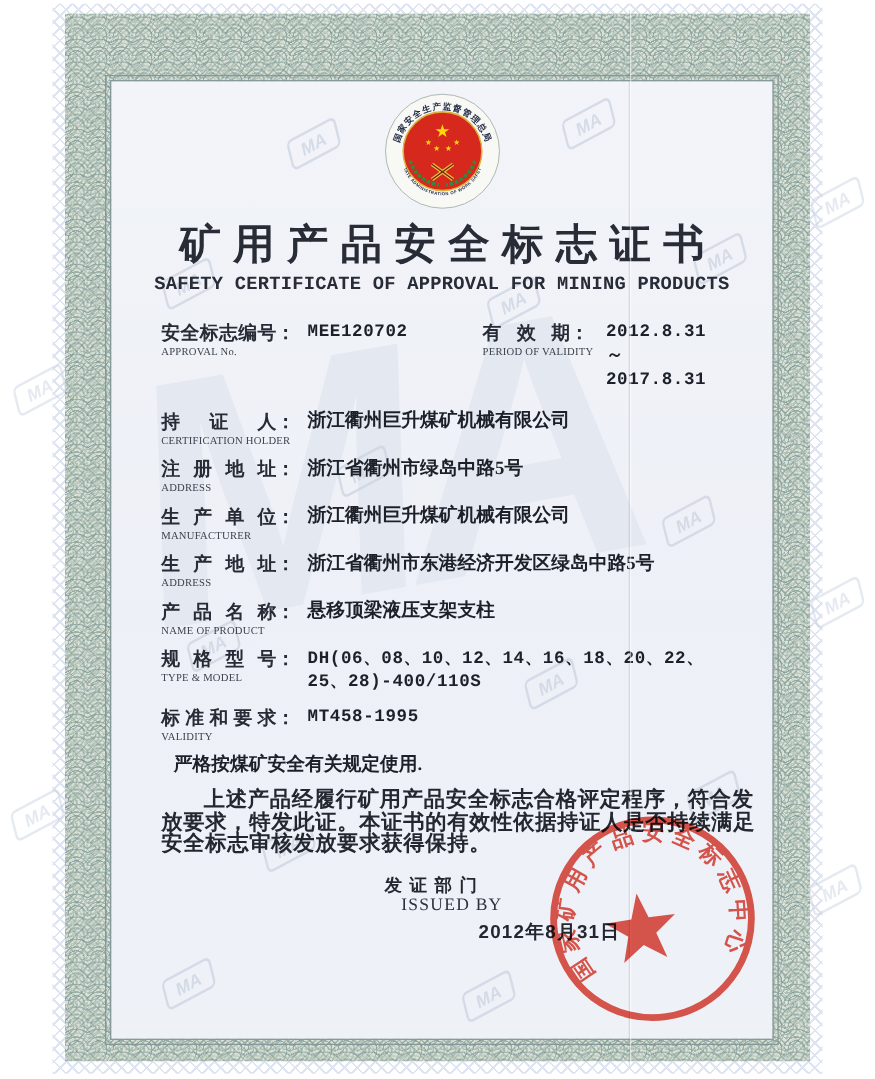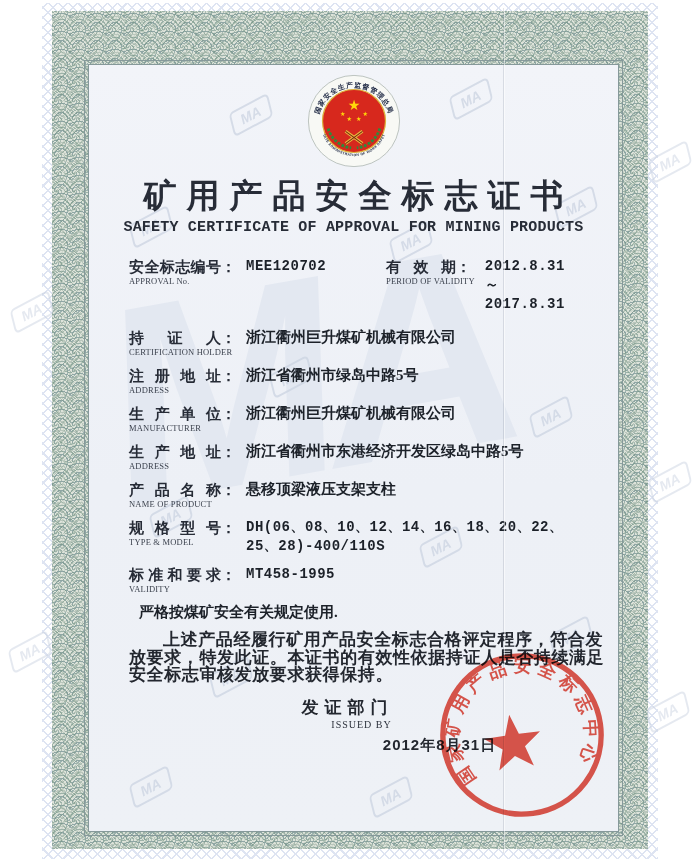--- a/index.html
+++ b/index.html
@@ -62,22 +62,22 @@
   .hdr-row{display:flex;margin-bottom:14px;}
   .hdr-row .row{margin-bottom:0;}
   .hdr-row .left{flex:0 0 56%;}
   .gap-top{margin-top:6px;}
 
   .statement{margin:8px 12px 0 40px;font-family:"Liberation Serif","DejaVu Serif",serif;
     font-weight:700;font-size:17px;line-height:17.5px;color:#23272f;
     text-indent:2em;letter-spacing:.6px;}
 
   .issuer{margin-top:14px;text-align:center;transform:translateX(-6px);color:#23272f;}
-  .issuer .cn-big{font-weight:700;font-size:17px;letter-spacing:6px;line-height:20px;}
-  .issuer .en{font-size:10px;line-height:13px;letter-spacing:1px;color:#2c313c;margin-left:28px;}
+  .issuer .cn-big{font-weight:700;font-size:14px;letter-spacing:6px;line-height:20px;}
+  .issuer .en{font-size:14px;line-height:13px;letter-spacing:1px;color:#2c313c;margin-left:28px;}
   .issue-date{margin-top:5px;text-align:center;transform:translateX(86px);
     font-weight:700;font-size:15px;color:#23272f;letter-spacing:1px;}
 
   
   .seal{position:absolute;left:433px;top:646px;width:178px;height:178px;z-index:6;
     transform:rotate(-8deg);opacity:.85;mix-blend-mode:multiply;}
 
   
   .fold{position:absolute;left:503px;top:8px;width:1px;height:845px;z-index:4;
     background:rgba(95,105,125,.18);box-shadow:1px 0 0 rgba(255,255,255,.55);}

